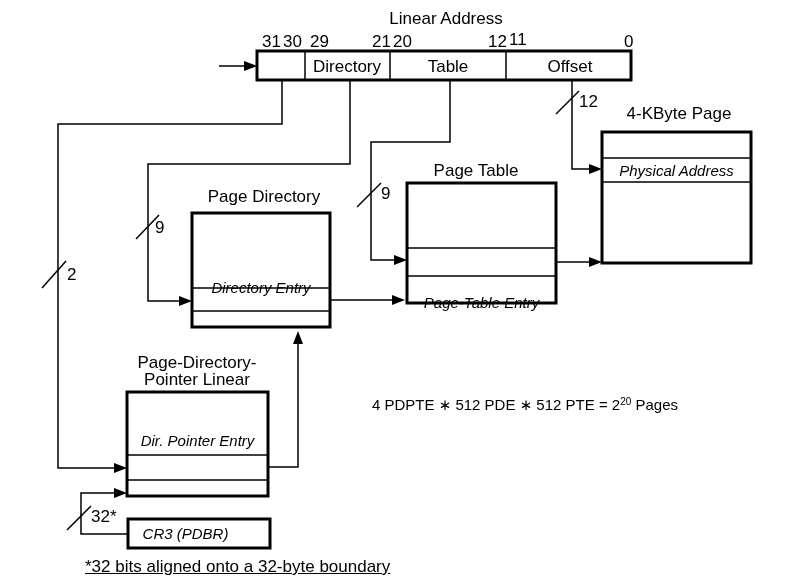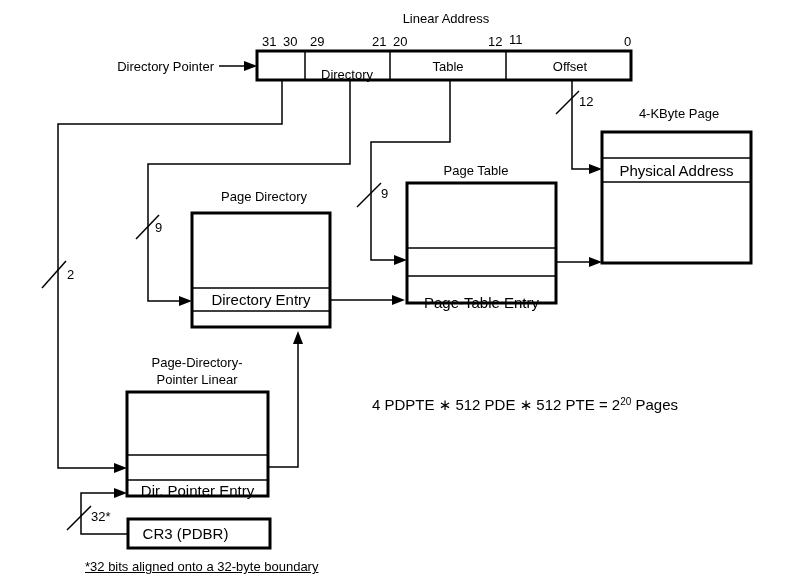--- a/index.html
+++ b/index.html
@@ -2,24 +2,24 @@
 <html><head>
 <meta charset="utf-8">
 <style>
   html,body { margin:0; padding:0; background:#ffffff; }
   .stage {
     position:relative; width:792px; height:581px; background:#ffffff;
     font-family:"Liberation Sans", sans-serif; color:#000;
     overflow:hidden;
   }
   .stage svg { position:absolute; left:0; top:0; }
-  .lbl { position:absolute; font-size:13px; line-height:17px; white-space:nowrap; }
+  .lbl { position:absolute; font-size:17px; line-height:17px; white-space:nowrap; }
   .ctr { transform:translateX(-50%); text-align:center; }
   .cell { position:absolute; display:flex; align-items:center; justify-content:center;
-          font-size:15px; white-space:nowrap; }
+          font-size:15px; white-space:nowrap;font-style:italic; }
   .right { text-align:right; }
   .formula { position:absolute; font-size:15px; white-space:nowrap; }
   .formula sup { font-size:10px; vertical-align:5px; }
 </style>
 </head>
 <body>
 
 <div class="stage">
 
   <svg width="792" height="581" viewBox="0 0 792 581">
@@ -74,53 +74,52 @@
       <path d="M407,260 L394,255 L394,265 Z"></path>
       <path d="M602,169 L589,164 L589,174 Z"></path>
       <path d="M405,300 L392,295 L392,305 Z"></path>
       <path d="M602,262 L589,257 L589,267 Z"></path>
       <path d="M298,331 L293,344 L303,344 Z"></path>
       <path d="M127,493 L114,488 L114,498 Z"></path>
     </g>
   </svg>
 
   <div class="lbl ctr" style="left:446px; top:10px;">Linear Address</div>
-  <div class="lbl right" style="left:84px; top:58px; width:130px;">Directory Pointer</div>
 
   <div class="lbl" style="left:262px; top:33px;">31</div>
   <div class="lbl" style="left:283px; top:33px;">30</div>
   <div class="lbl" style="left:310px; top:33px;">29</div>
   <div class="lbl" style="left:372px; top:33px;">21</div>
   <div class="lbl" style="left:393px; top:33px;">20</div>
   <div class="lbl" style="left:488px; top:33px;">12</div>
   <div class="lbl" style="left:509px; top:31px;">11</div>
   <div class="lbl" style="left:624px; top:33px;">0</div>
 
-  <div class="lbl ctr" style="left:347px; top:58px;margin-top:8px;">Directory</div>
+  <div class="lbl ctr" style="left:347px; top:58px;">Directory</div>
   <div class="lbl ctr" style="left:448px; top:58px;">Table</div>
   <div class="lbl ctr" style="left:570px; top:58px;">Offset</div>
 
   <div class="lbl" style="left:67px; top:266px;">2</div>
   <div class="lbl" style="left:155px; top:219px;">9</div>
   <div class="lbl" style="left:381px; top:185px;">9</div>
   <div class="lbl" style="left:579px; top:93px;">12</div>
   <div class="lbl" style="left:91px; top:508px;text-align:center;">32*</div>
 
   <div class="lbl ctr" style="left:264px; top:188px;">Page Directory</div>
   <div class="lbl ctr" style="left:476px; top:162px;text-align:right;">Page Table</div>
   <div class="lbl ctr" style="left:679px; top:105px;">4-KByte Page</div>
   <div class="lbl ctr" style="left:197px; top:354px;">
     <span>Page-Directory-</span><br>
     <span>Pointer Linear</span>
   </div>
 
-  <div class="cell" style="left:192px; top:288px; width:138px; height:23px;">Directory Entry</div>
+  <div class="cell" style="left:192px; top:276px; width:138px; height:23px;">Directory Entry</div>
   <div class="cell" style="left:407px; top:248px; width:149px; height:28px;margin-top:40px;">Page-Table Entry</div>
   <div class="cell" style="left:602px; top:158px; width:149px; height:24px;">Physical Address</div>
-  <div class="cell" style="left:127px; top:478px; width:141px; height:25px;">Dir. Pointer Entry</div>
+  <div class="cell" style="left:127px; top:428px; width:141px; height:25px;">Dir. Pointer Entry</div>
   <div class="cell" style="left:128px; top:519px; width:115px; height:29px;">CR3 (PDBR)</div>
 
   <div class="formula" style="left:372px; top:396px;">
     <span>4 PDPTE ∗ 512 PDE ∗ 512 PTE = 2</span><sup>20</sup><span> Pages</span>
   </div>
   <div class="lbl" style="left:85px; top:558px;text-decoration:underline;">*32 bits aligned onto a 32-byte boundary</div>
 
 </div>
 
 </body></html>

